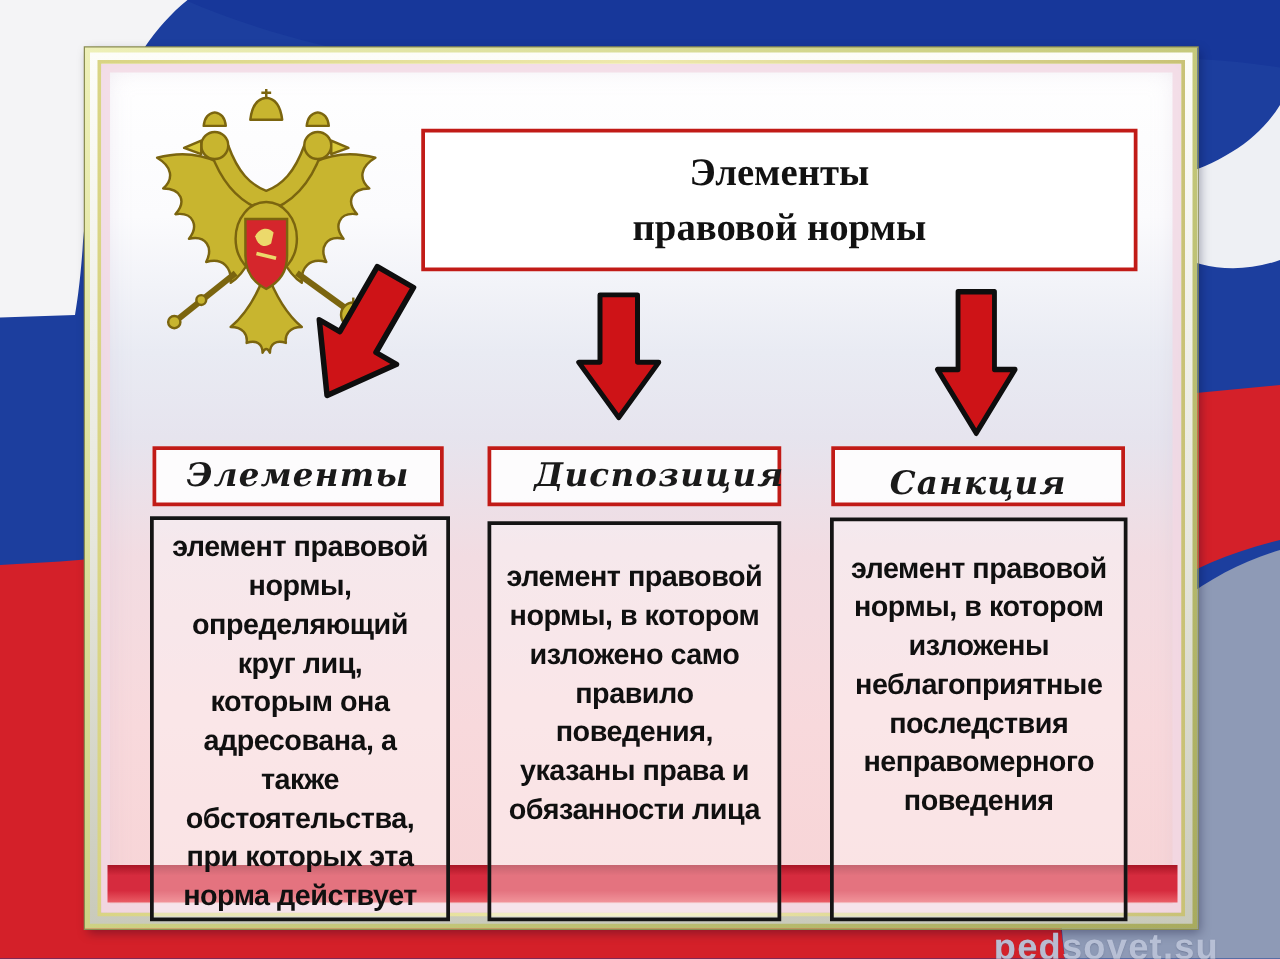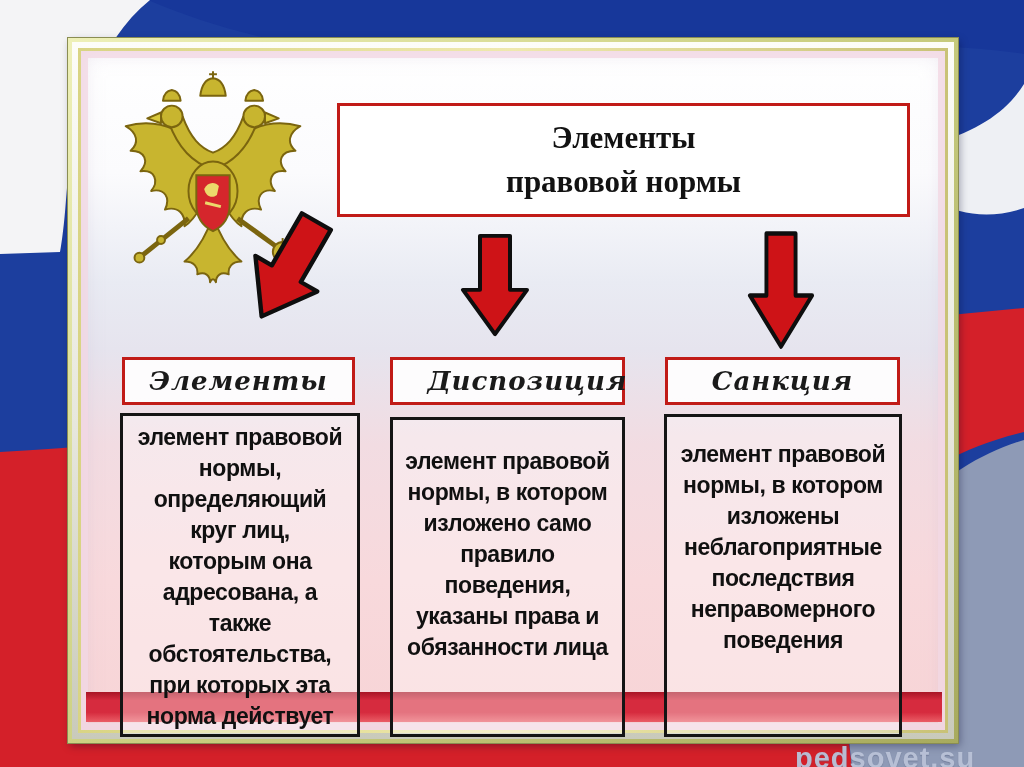--- a/index.html
+++ b/index.html
@@ -59,21 +59,21 @@
     position:absolute;top:357px;height:48px;z-index:3;box-sizing:border-box;
     background:rgba(255,255,255,.88);border:3px solid #c11b17;
     display:flex;align-items:center;justify-content:center;
   }
   .hdr-text{
     font-family:"DejaVu Serif",serif;font-style:italic;font-weight:600;
     font-size:26px;color:#1a1a1a;letter-spacing:1px;
   }
   .hdr-1{left:122px;width:233px;}
   .hdr-2{left:390px;width:235px;padding-left:40px;}
-  .hdr-3{left:665px;width:235px;}
+  .hdr-3{left:665px;width:235px;align-items:flex-end;}
 
   .body-box{
     position:absolute;z-index:3;box-sizing:border-box;
     background:rgba(255,255,255,.34);border:3px solid #141414;
     text-align:center;
   }
   .body-text{
     font-weight:700;font-size:23px;line-height:31px;letter-spacing:-.4px;
     color:#101010;white-space:pre-line;
   }

